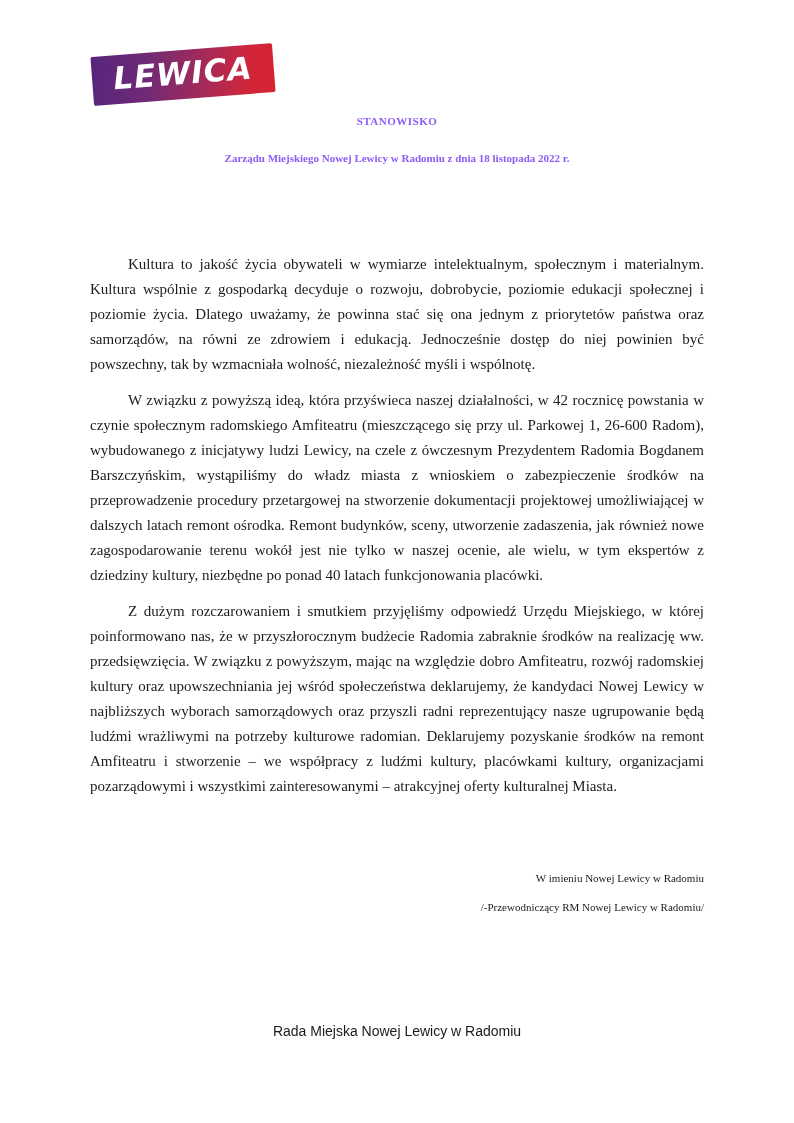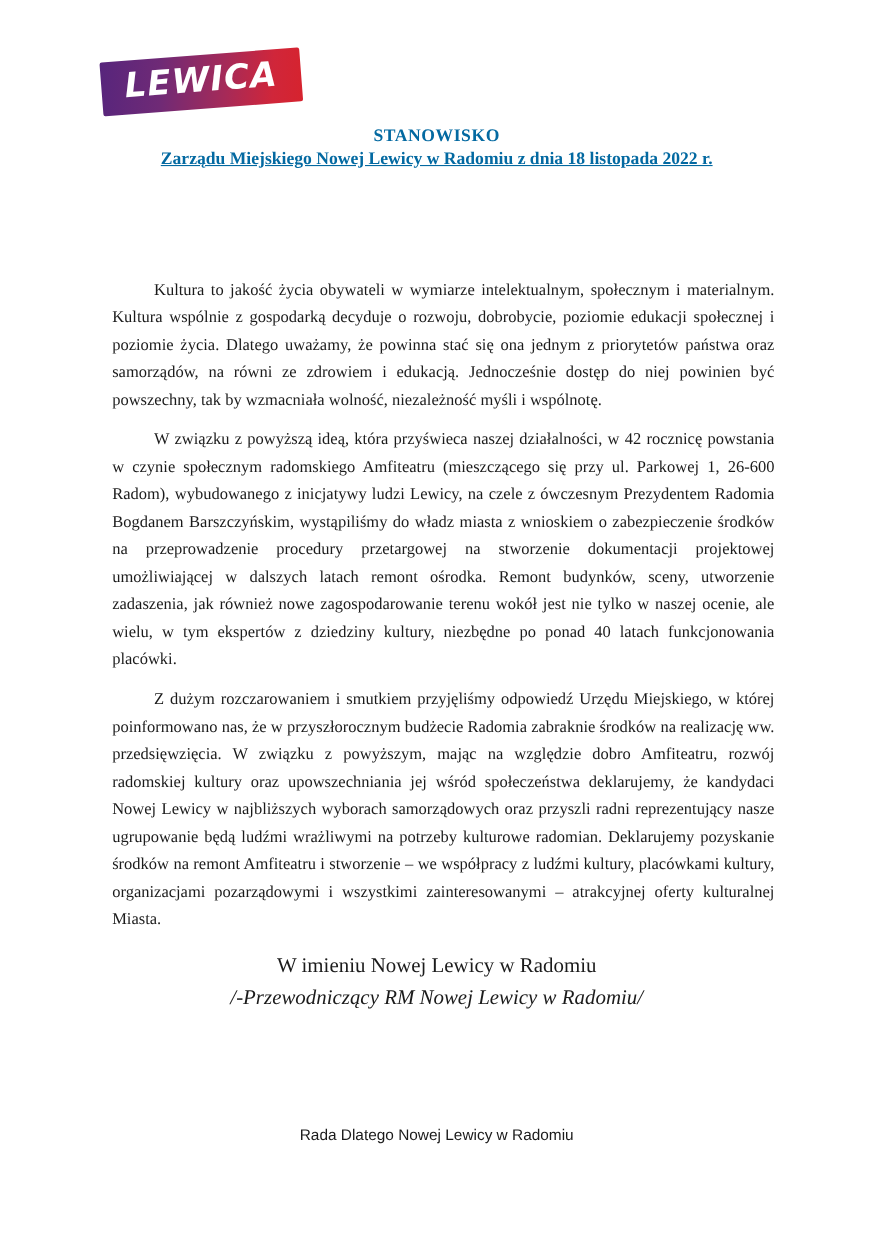--- a/index.html
+++ b/index.html
@@ -42,57 +42,56 @@
     padding-bottom: 2px;
   }
 
   
   .title {
     position: absolute;
     left: 90px;
     right: 90px;
     text-align: center;
     font-weight: bold;
-    font-size: 16px;
-    color: #0369a1;
+    font-size: 11px;
+    color: #8b5cf6;
     white-space: pre-wrap;
   }
   .title-1 { top: 115px; letter-spacing: 0.5px; }
-  .title-2 { top: 136px; text-decoration: underline; }
+  .title-2 { top: 152px; }
   .title-3 { top: 189px; }
 
   
   .bodytext {
     position: absolute;
     top: 252px;
     left: 90px;
     right: 90px;
   }
   .bodytext p {
-    margin: 0 0 11px 12px;
+    margin: 0 0 11px 0;
     font-size: 15px;
     line-height: 25px;
     text-align: justify;
     text-indent: 38px;
     color: #1b1b1b;
   }
 
   
   .signature {
     position: absolute;
     top: 864px;
     left: 90px;
     right: 90px;
-    text-align: center;
-    font-size: 19px;
+    text-align: right;
+    font-size: 11px;
     line-height: 29px;
     color: #1b1b1b;
   }
   .signature .role {
-    font-style: italic;
   }
 
   
   .footer {
     position: absolute;
     top: 1022px;
     left: 90px;
     right: 90px;
     text-align: center;
     font-family: "Liberation Sans", sans-serif;
@@ -120,16 +119,16 @@
     <p>W związku z powyższą ideą, która przyświeca naszej działalności, w 42 rocznicę powstania w czynie społecznym radomskiego Amfiteatru (mieszczącego się przy ul. Parkowej 1, 26-600 Radom), wybudowanego z inicjatywy ludzi Lewicy, na czele z ówczesnym Prezydentem Radomia Bogdanem Barszczyńskim, wystąpiliśmy do władz miasta z wnioskiem o zabezpieczenie środków na przeprowadzenie procedury przetargowej na stworzenie dokumentacji projektowej umożliwiającej w dalszych latach remont ośrodka. Remont budynków, sceny, utworzenie zadaszenia, jak również nowe zagospodarowanie terenu wokół jest nie tylko w naszej ocenie, ale wielu, w tym ekspertów z dziedziny kultury, niezbędne po ponad 40 latach funkcjonowania placówki.</p>
     <p>Z dużym rozczarowaniem i smutkiem przyjęliśmy odpowiedź Urzędu Miejskiego, w której poinformowano nas, że w przyszłorocznym budżecie Radomia zabraknie środków na realizację ww. przedsięwzięcia. W związku z powyższym, mając na względzie dobro Amfiteatru, rozwój radomskiej kultury oraz upowszechniania jej wśród społeczeństwa deklarujemy, że kandydaci Nowej Lewicy w najbliższych wyborach samorządowych oraz przyszli radni reprezentujący nasze ugrupowanie będą ludźmi wrażliwymi na potrzeby kulturowe radomian. Deklarujemy pozyskanie środków na remont Amfiteatru i stworzenie – we współpracy z ludźmi kultury, placówkami kultury, organizacjami pozarządowymi i wszystkimi zainteresowanymi – atrakcyjnej oferty kulturalnej Miasta.</p>
   </div>
 
   <div class="signature">
     <div>W imieniu Nowej Lewicy w Radomiu</div>
     <div class="role">/-Przewodniczący RM Nowej Lewicy w Radomiu/</div>
   </div>
 
   <div class="footer">
-    <div>Rada Dlatego Nowej Lewicy w Radomiu</div>
+    <div>Rada Miejska Nowej Lewicy w Radomiu</div>
   </div>
 
 </div>
 
 </body></html>

